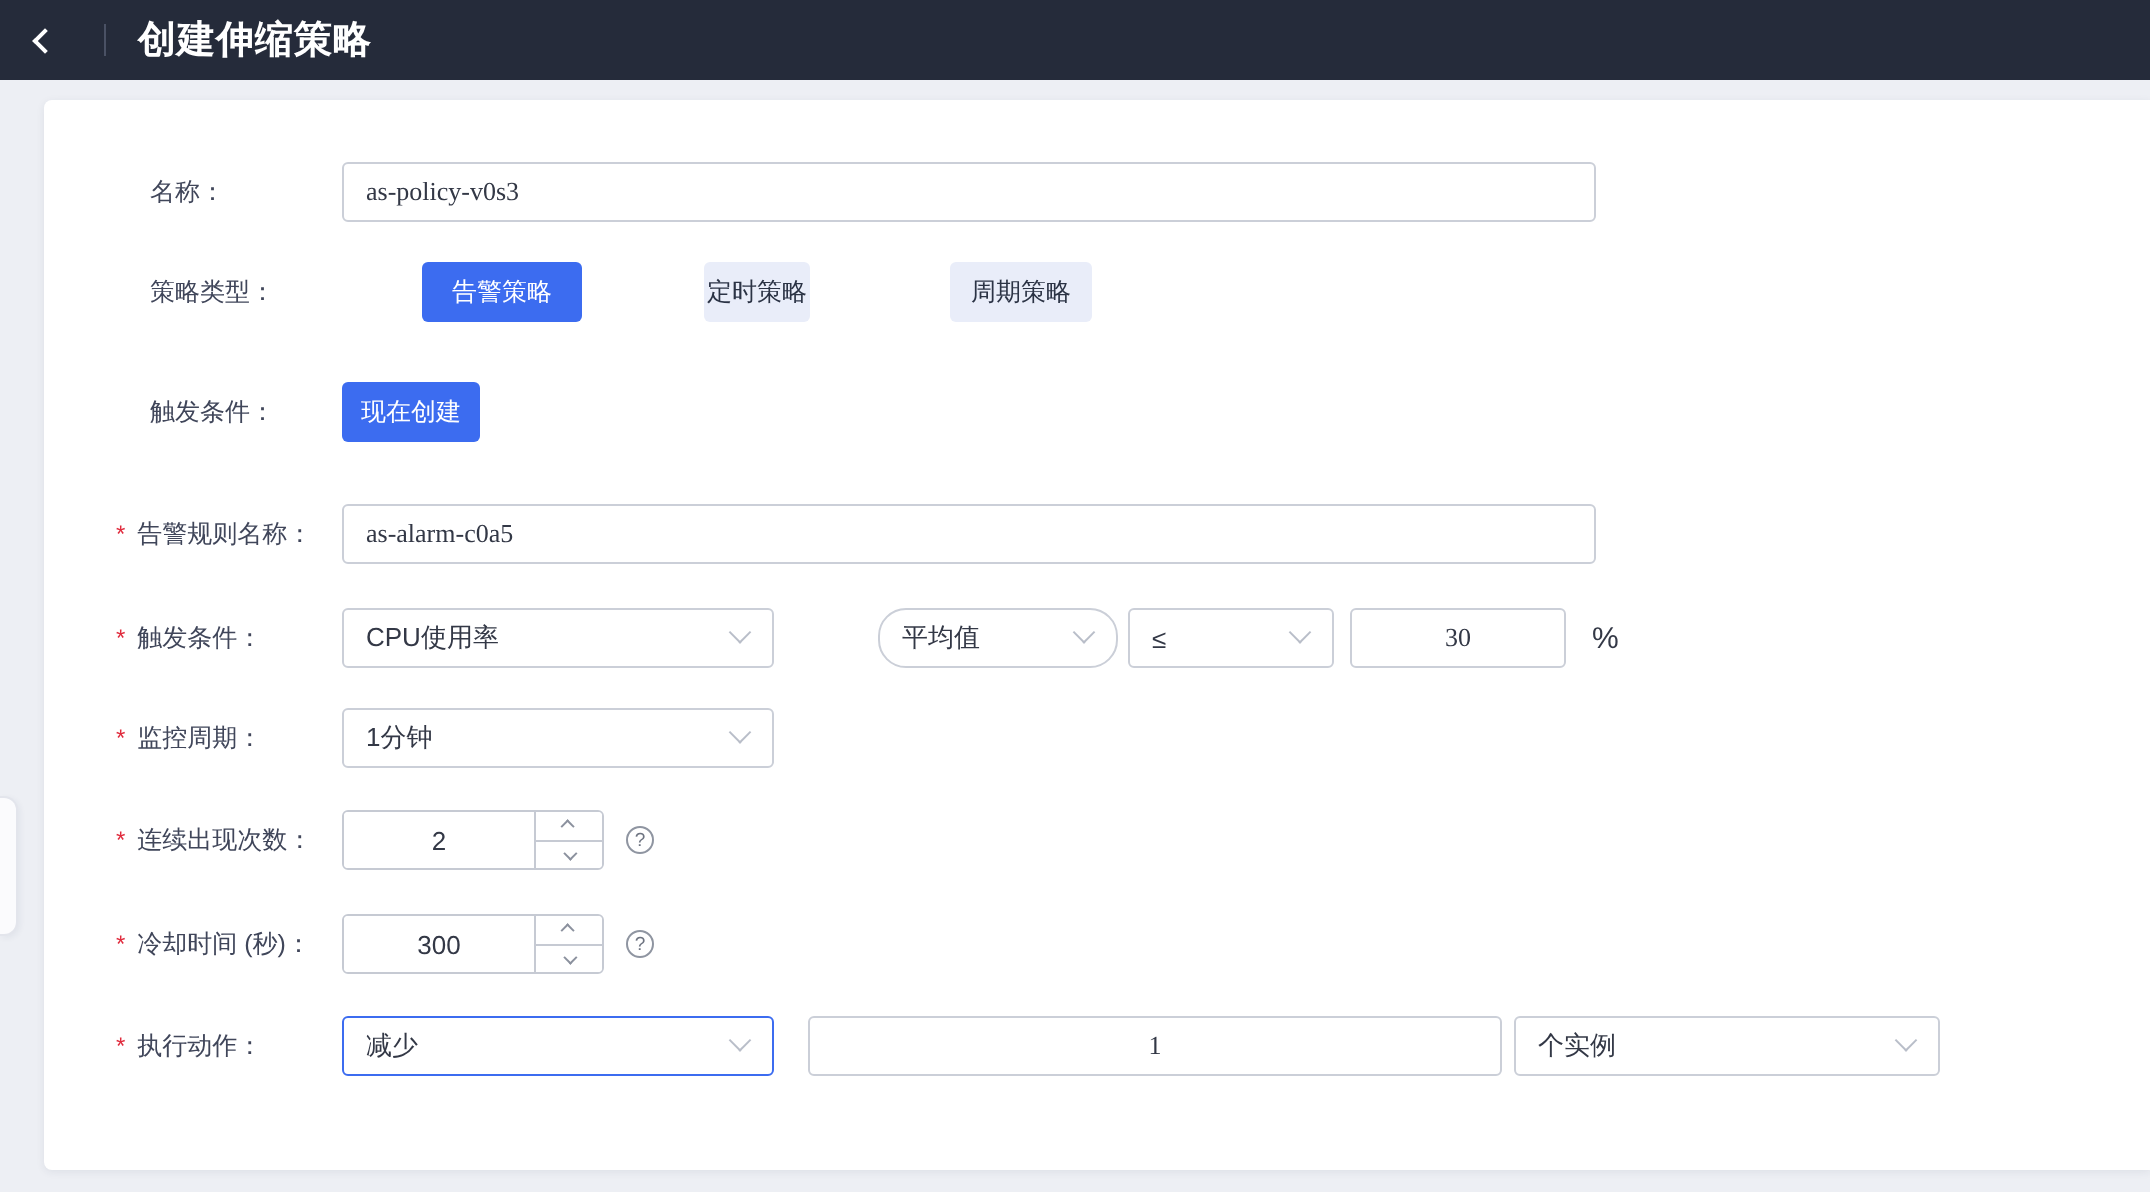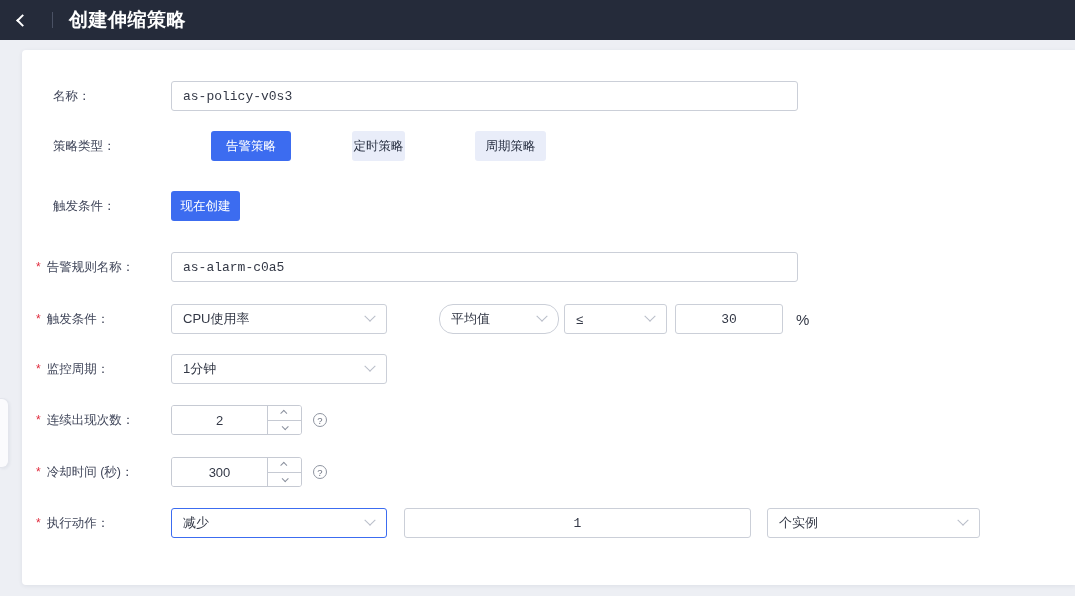--- a/index.html
+++ b/index.html
@@ -22,27 +22,27 @@
   
   .edge-handle { position:absolute; left:0; top:398px; width:9px; height:70px;
     background:#fbfbfd; border:1px solid #e3e5ec; border-left:none;
     border-radius:0 7px 7px 0; box-shadow:1px 1px 3px rgba(40,50,80,0.06); cursor:pointer; }
 
   
   .row { display:flex; align-items:center; min-height:30px; }
   .m20 { margin-bottom:20px; } .m21 { margin-bottom:21px; } .m22 { margin-bottom:22px; }
   .m30 { margin-bottom:30px;gap:40px; } .m31 { margin-bottom:31px; }
 
-  .flabel { width:149px; flex:0 0 149px; font-size:12.5px; color:#40465a; padding-left:14px; line-height:16px; }
+  .flabel { width:149px; flex:0 0 149px; font-size:12.5px; color:#40465a; padding-left:36px; line-height:16px; }
   .flabel .txt-plain { margin-left:17px; }
   .req { color:#e02b3d; margin-right:6px; font-size:12px; }
 
   .text-input { height:30px; border:1px solid #cbcfd8; border-radius:3px; padding:0 11px;
     font-size:13px; color:#333846; outline:none; background:#fff;
-    font-family:Liberation Mono, monospace; }
+    font-family:Liberation Serif, serif; }
   .w-wide { width:627px; }
 
   
   .type-btn { height:30px; border:none; border-radius:3px; font-size:12.5px; cursor:pointer;
     color:#2b3345; background:#e9edf9; font-family:"Liberation Sans","DejaVu Sans",sans-serif; }
   .type-btn.sel { background:#3c6cf0; color:#ffffff; width:80px; margin-right:21px; }
   .type-btn.b2 { width:53px; margin-right:30px; }
   .type-btn.b3 { width:71px; }
 
   .btn-primary { width:69px; height:30px; background:#3c6cf0; color:#fff; border:none;
@@ -73,21 +73,21 @@
   .spin-chev-up { width:5px; height:5px; border-left:1.2px solid #8b919e; border-top:1.2px solid #8b919e;
     transform:rotate(45deg) translateY(1px); }
   .spin-chev-dn { width:5px; height:5px; border-left:1.2px solid #8b919e; border-top:1.2px solid #8b919e;
     transform:rotate(225deg) translateY(1px); }
 
   .help { width:14px; height:14px; border:1px solid #8f95a1; border-radius:50%; color:#6d7380;
     font-size:9.5px; display:flex; align-items:center; justify-content:center; margin-left:11px; cursor:pointer; }
 
   
   .amount-input { width:347px; margin-left:17px; text-align:center; }
-  .gap6 { margin-left:16px; }
+  .gap6 { margin-left:6px; }
 </style>
 </head>
 <body>
 
 <div class="topbar">
   <div class="back-btn">
     <span class="back-chev"></span>
   </div>
   <div class="topbar-divider"></div>
   <div class="topbar-title">创建伸缩策略</div>

